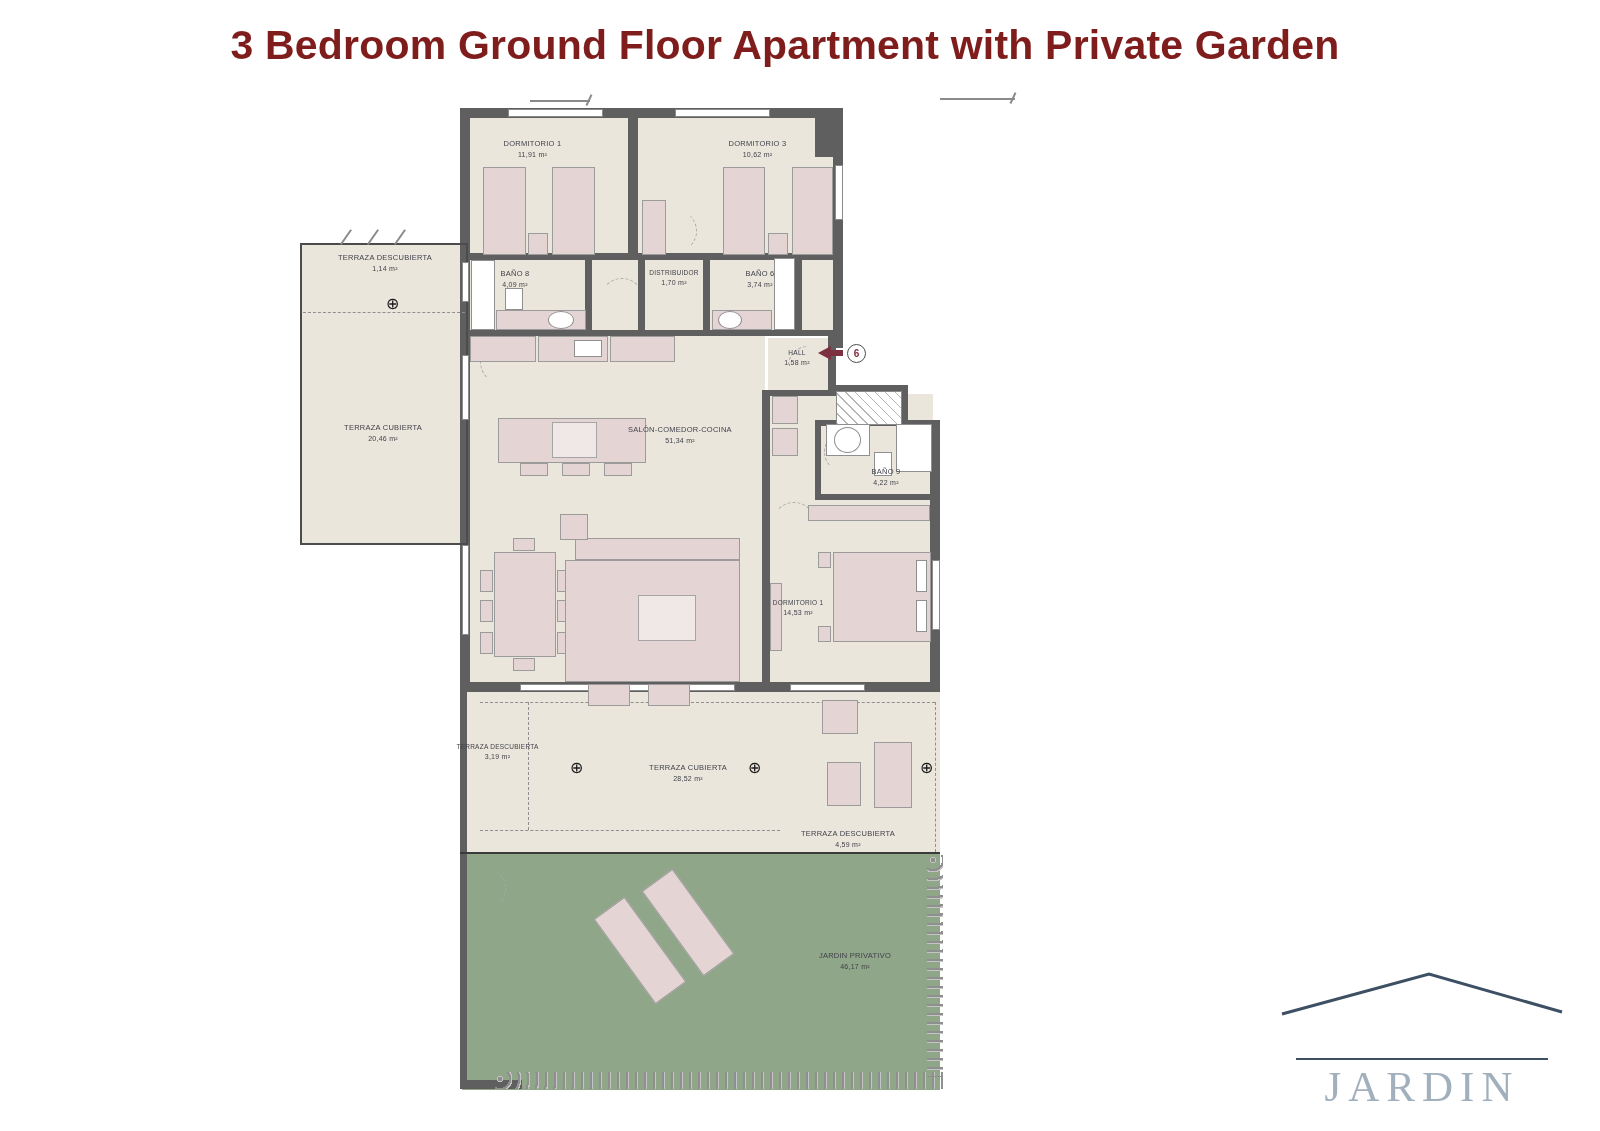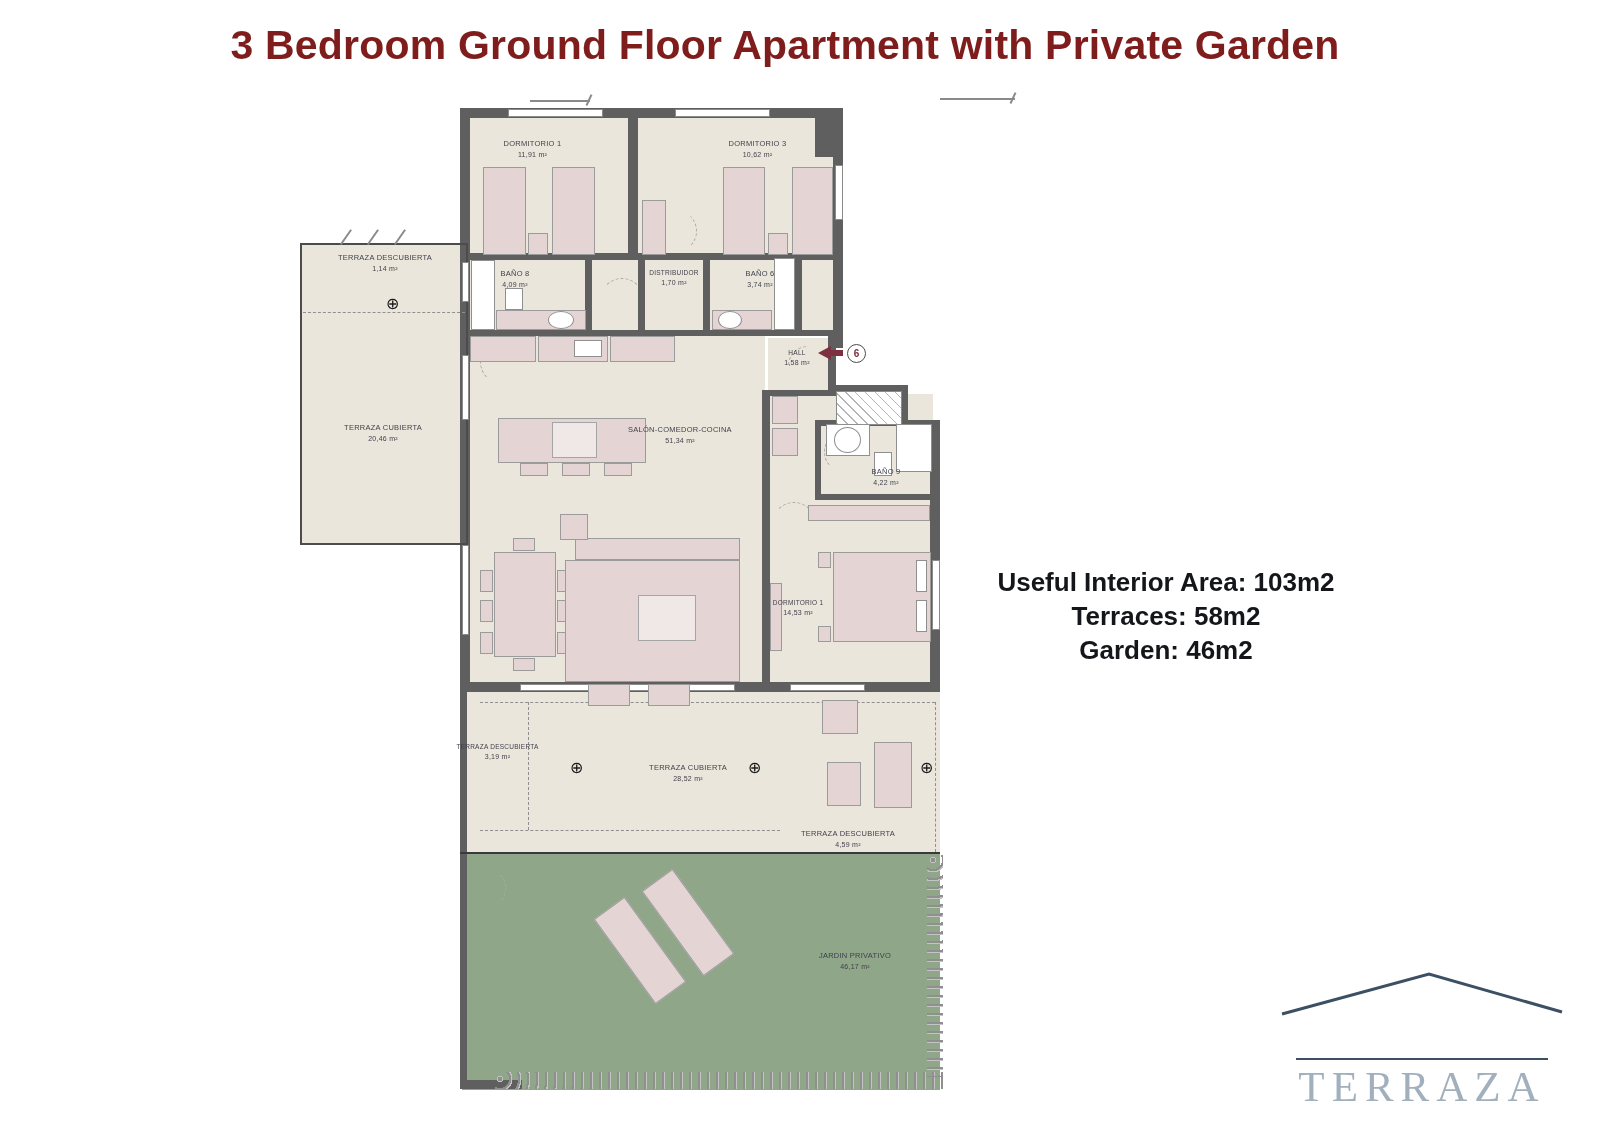--- a/index.html
+++ b/index.html
@@ -262,27 +262,22 @@
     <div class="rlabel" style="left:798px;top:828px;width:100px;">
       <span>TERRAZA DESCUBIERTA</span>
         <span class="sm">4,59 m²</span>
     </div>
     <div class="rlabel" style="left:795px;top:950px;width:120px;">
       <span>JARDIN PRIVATIVO</span>
         <span class="sm">46,17 m²</span>
     </div>
   </div>
 
-  <div class="summary">
-    <div>Useful Interior Area: 103m2</div>
-    <div>Terraces: 58m2</div>
-    <div>Garden: 46m2</div>
-  </div>
 
   <div class="logo" style="height:165px;">
     <svg width="300" height="60" style="position:absolute;left:0;top:0;">
       <polyline points="10,52 157,12 290,50" fill="none" stroke="#3D5063" stroke-width="3"></polyline>
     </svg>
     <div class="logo-rule"></div>
-    <div class="logo-type">TERRAZA</div>
+    <div class="logo-type">JARDIN</div>
   </div>
 
 </div>
 
 </body></html>

